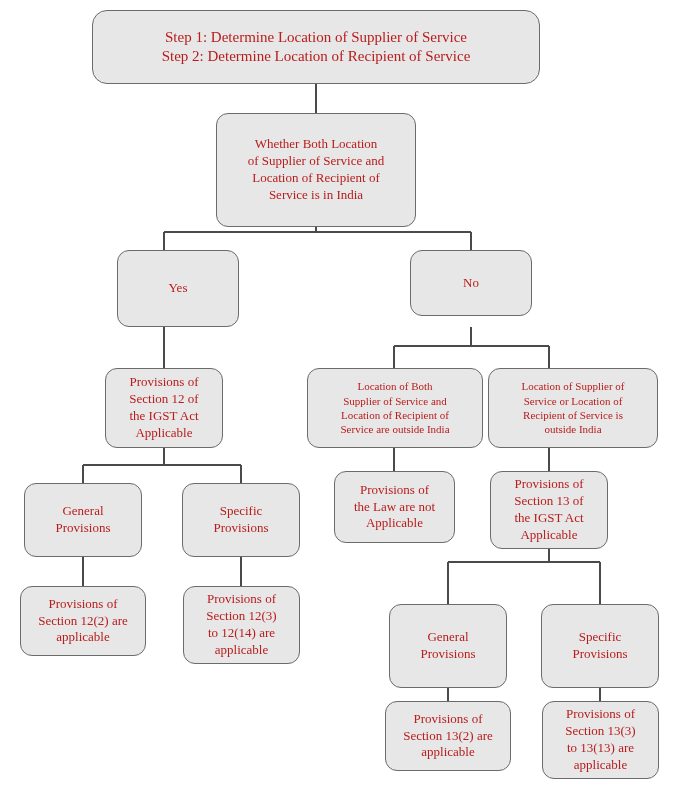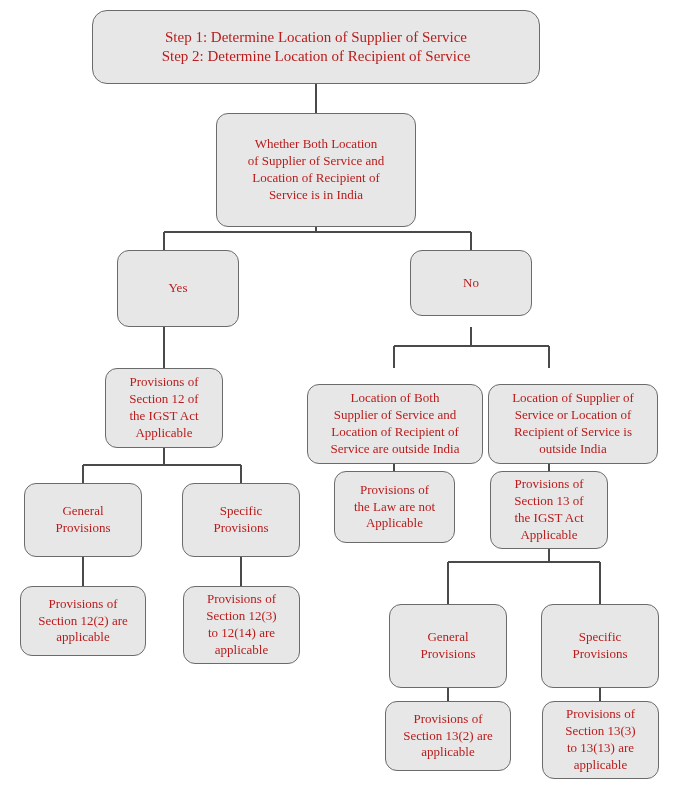--- a/index.html
+++ b/index.html
@@ -43,21 +43,21 @@
     justify-content: center;
     text-align: center;
     line-height: 1.30;
     color: #b91c1c;
     padding: 2px 5px;
     white-space: pre-line;
   }
   .node.wide-radius { border-radius: 15px; }
   .fs15 { font-size: 15px; }
   .fs13 { font-size: 13px; }
-  .fs12 { font-size: 13px; margin-top: 16px; }
+  .fs12 { font-size: 11px; }
 </style>
 </head>
 <body>
 
 <div id="canvas">
 
   <svg id="wires" viewBox="0 0 695 787" width="695" height="787" aria-hidden="true">
 
     <line x1="316" y1="84" x2="316" y2="113"></line>
 

